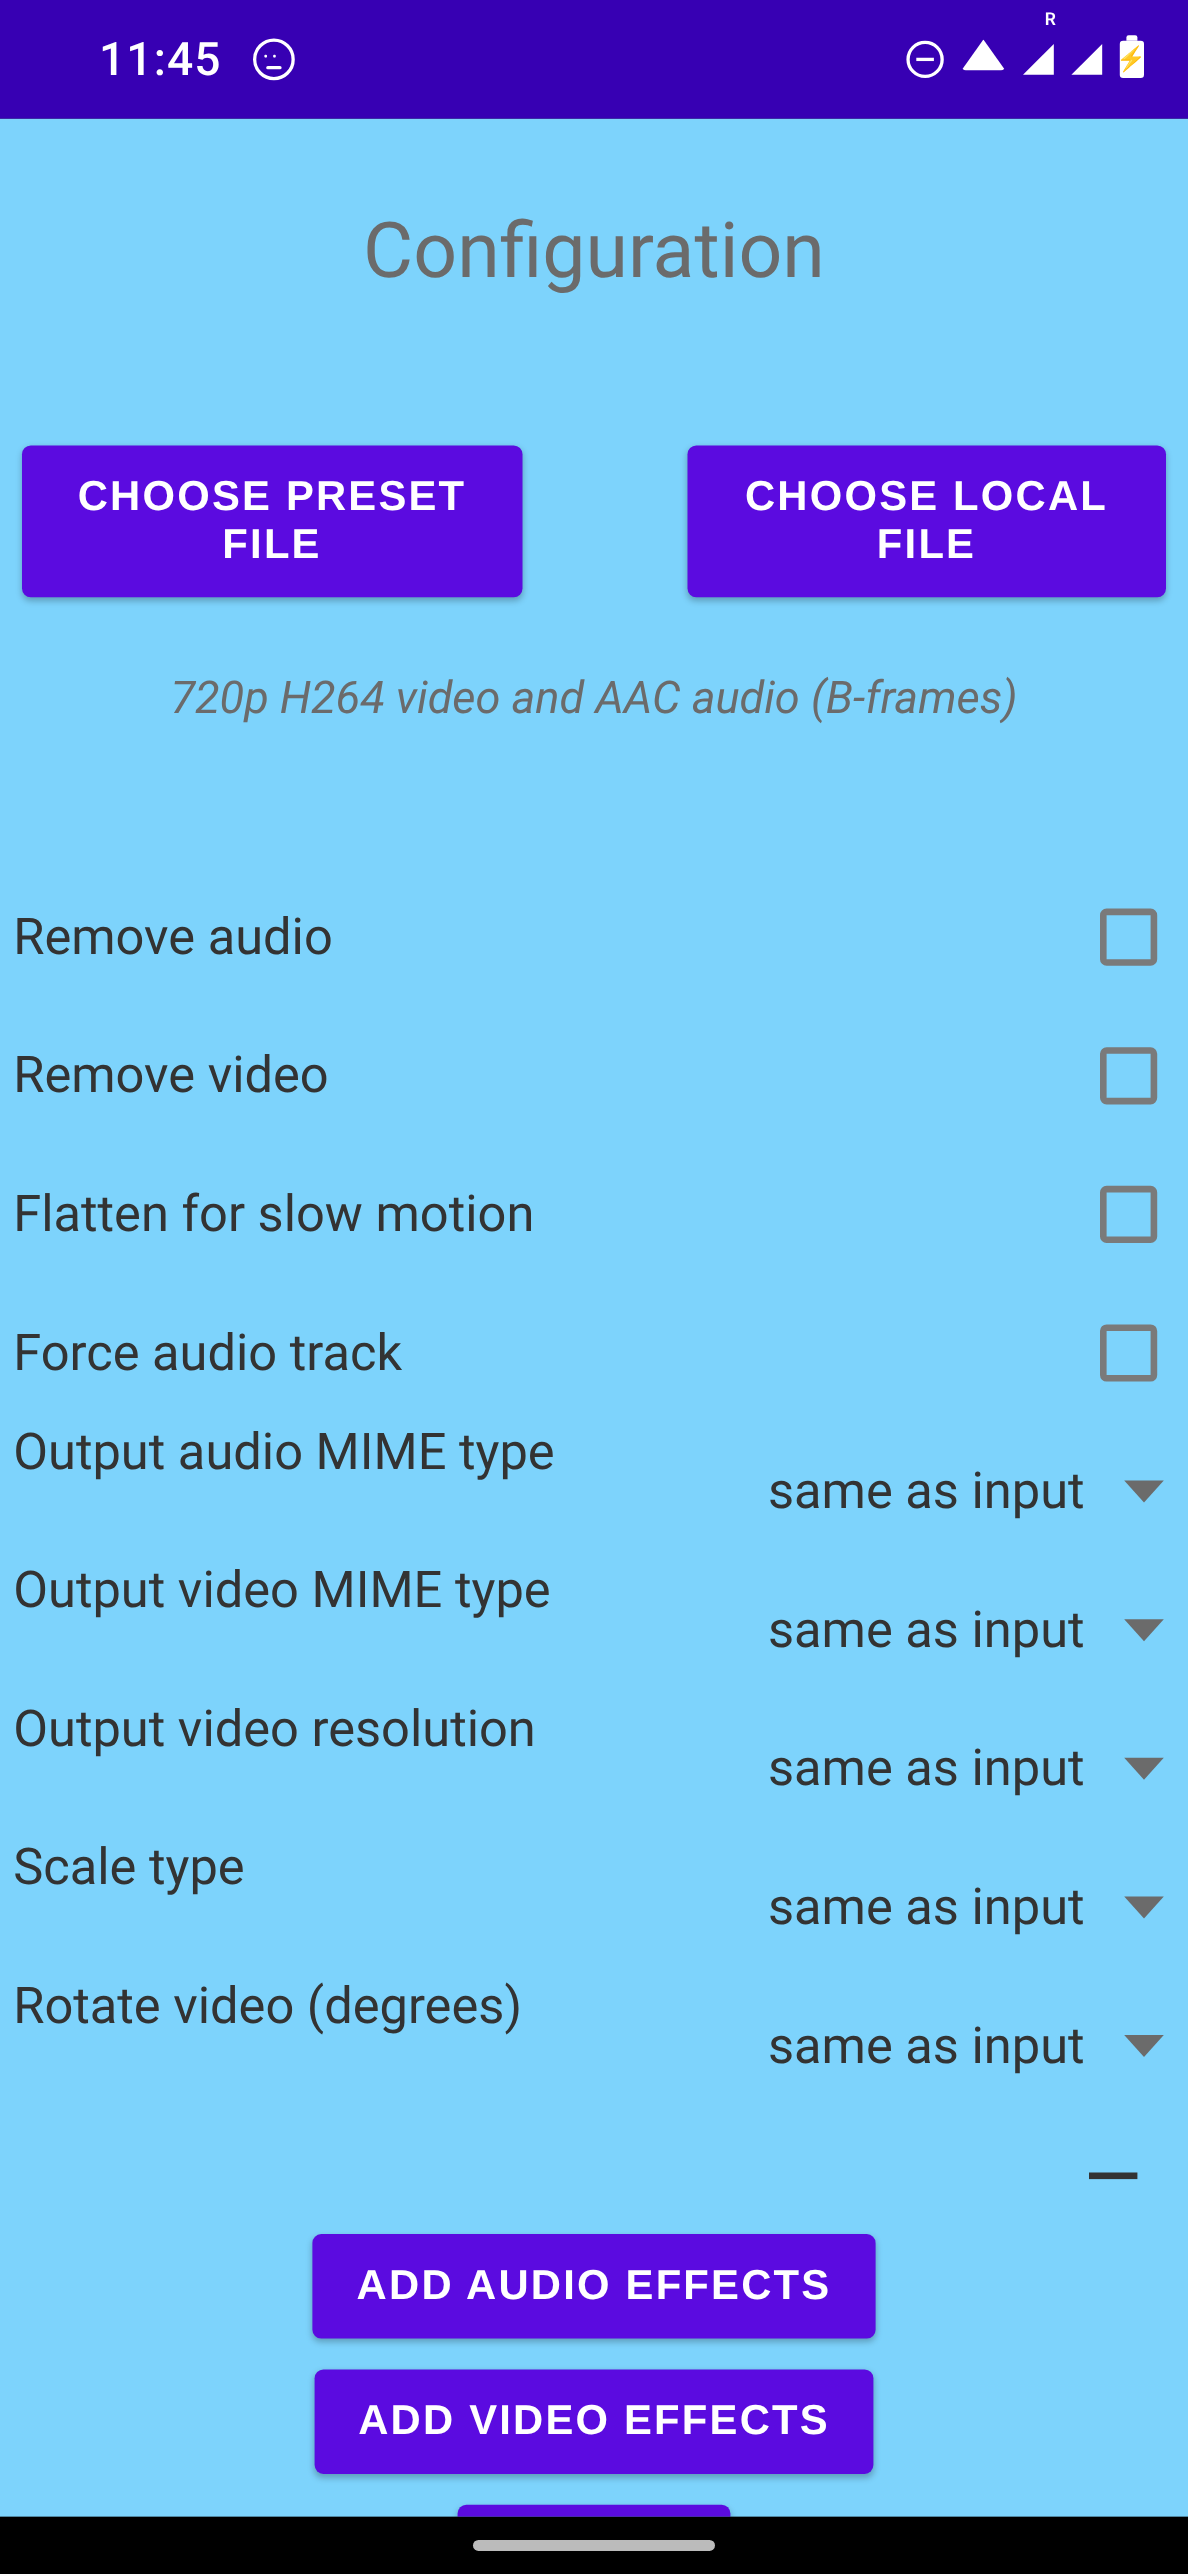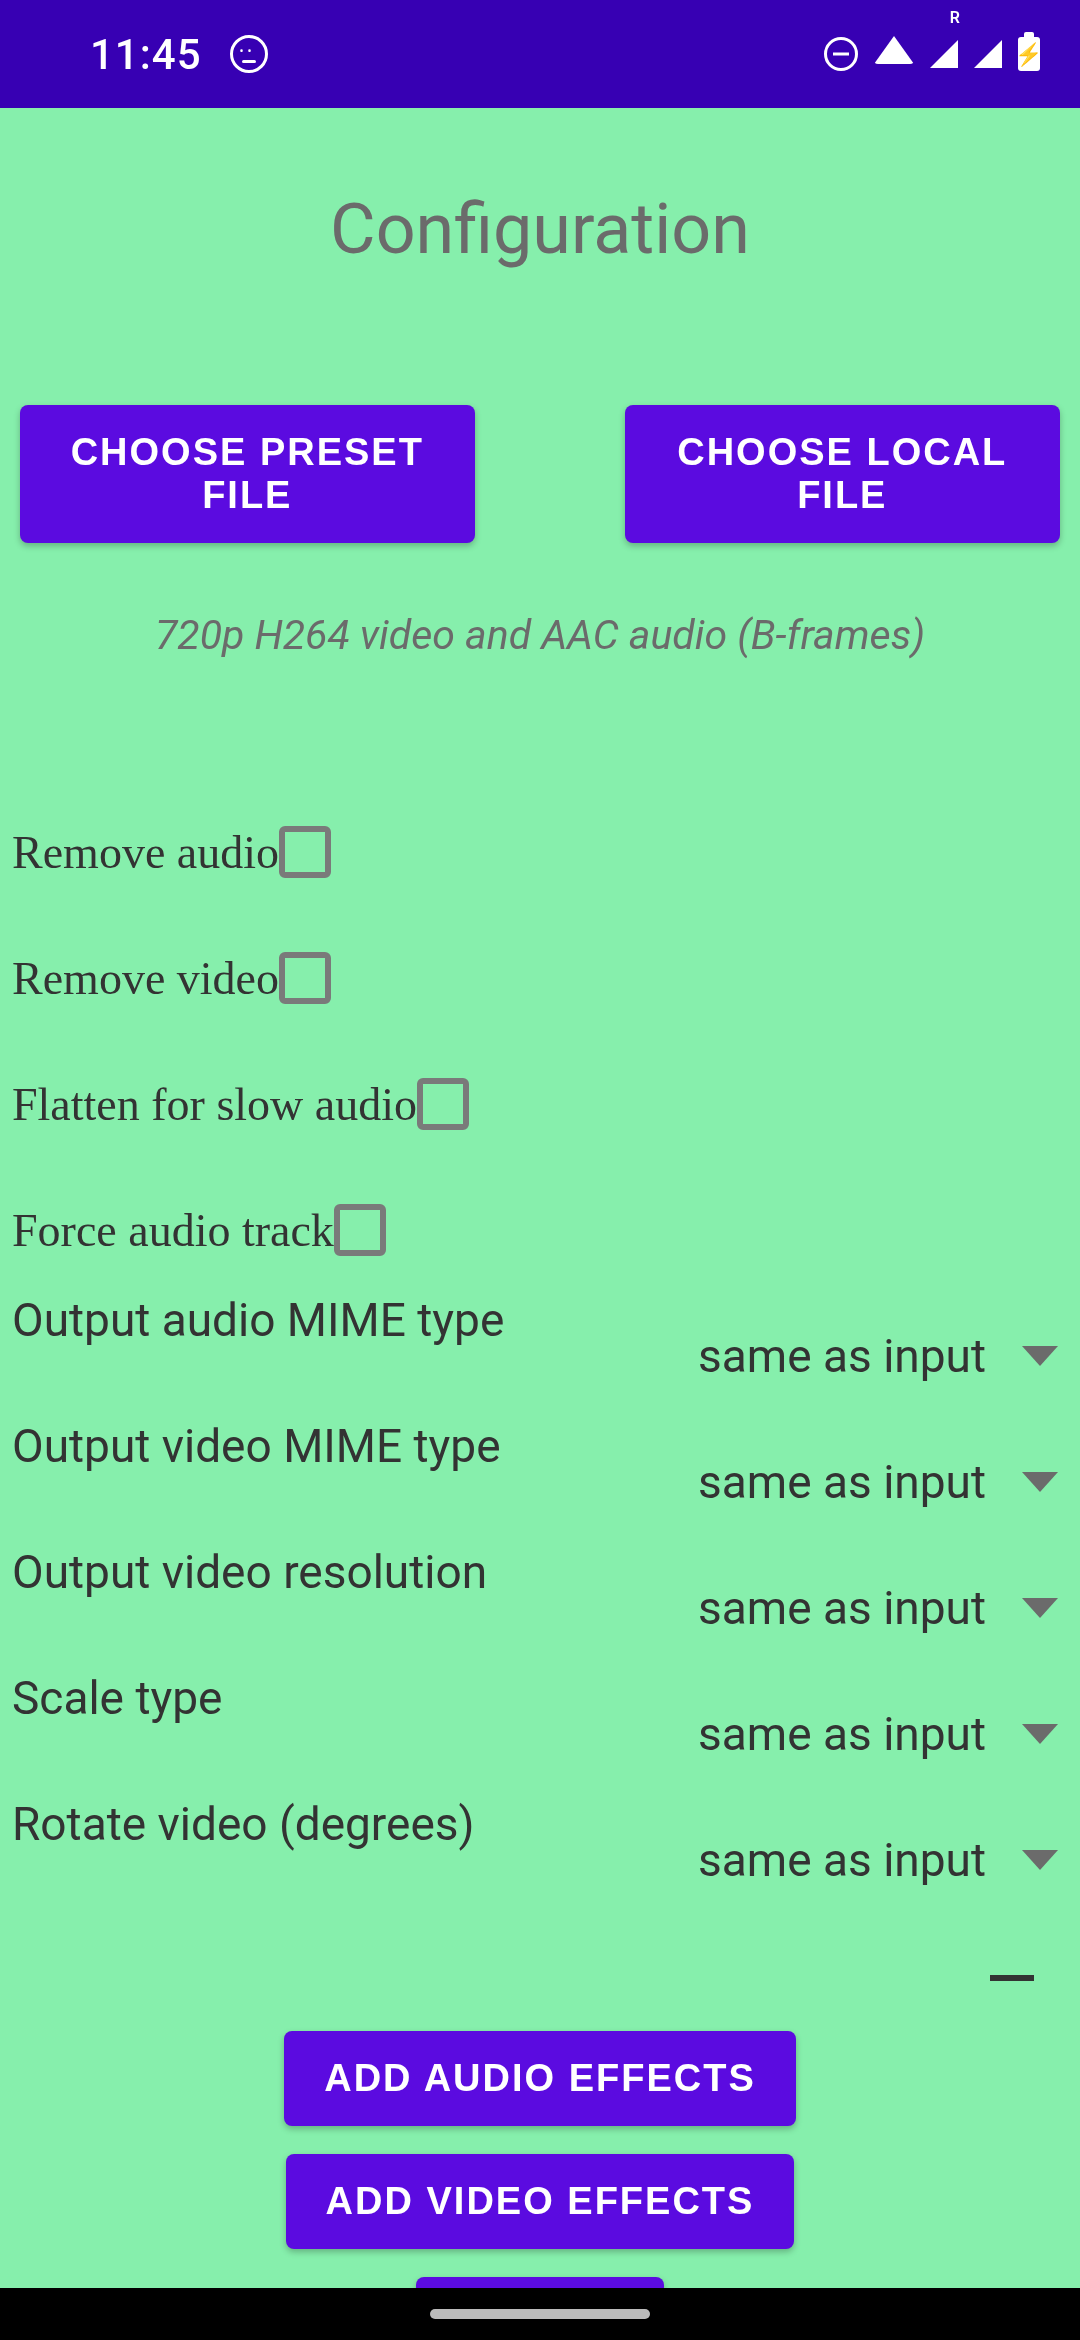--- a/index.html
+++ b/index.html
@@ -124,21 +124,21 @@
       width: 10px;
       height: 5px;
       background: #fff;
       border-radius: 2px 2px 0 0;
     }
     .battery-bolt {
       font-size: 22px;
       color: #3700b3;
     }
     .app-content {
-      background: #86efac;
+      background: #7dd3fc;
       height: 2180px;
       overflow: hidden;
       position: relative;
     }
     .page-title {
       text-align: center;
       font-size: 70px;
       color: #6b6b6b;
       font-weight: 400;
       margin-top: 80px;
@@ -168,23 +168,22 @@
       margin-top: 68px;
       font-style: italic;
     }
     .options {
       margin-top: 130px;
       padding: 0 12px;
     }
     .option-row {
       display: flex;
       align-items: center;
-      justify-content: flex-start;
+      justify-content: space-between;
       height: 126px;
-      font-family: Liberation Serif, serif;
     }
     .option-label {
       font-size: 46px;
       color: #333;
     }
     .checkbox {
       width: 52px;
       height: 52px;
       border: 6px solid #7a7a7a;
       border-radius: 6px;
@@ -290,21 +289,21 @@
       <span class="option-label">Remove audio</span>
       <span class="checkbox"></span>
     </div>
 
     <div class="option-row">
       <span class="option-label">Remove video</span>
       <span class="checkbox"></span>
     </div>
 
     <div class="option-row">
-      <span class="option-label">Flatten for slow audio</span>
+      <span class="option-label">Flatten for slow motion</span>
       <span class="checkbox"></span>
     </div>
 
     <div class="option-row">
       <span class="option-label">Force audio track</span>
       <span class="checkbox"></span>
     </div>
 
     <div class="select-row">
       <span class="option-label">Output audio MIME type</span>

